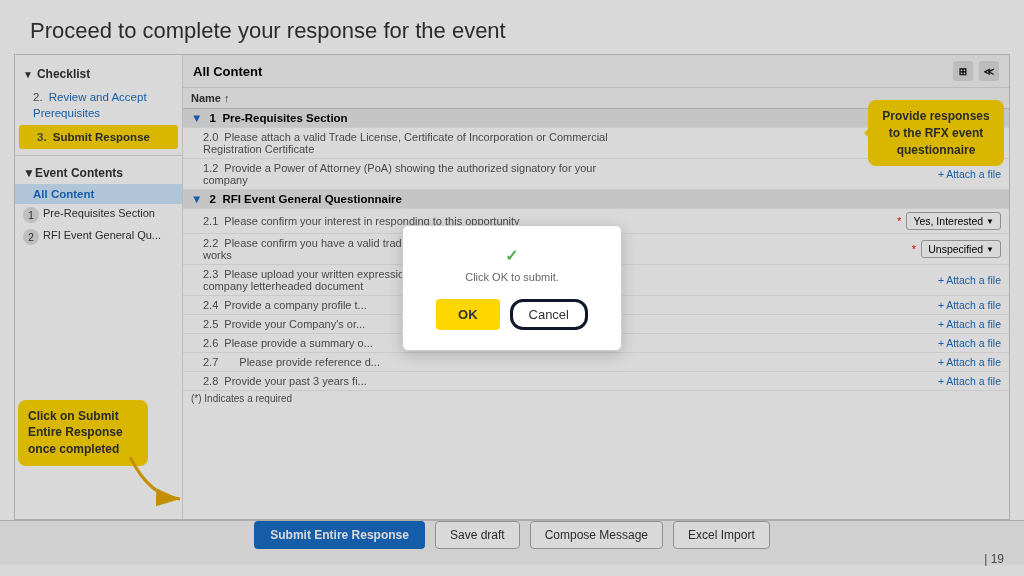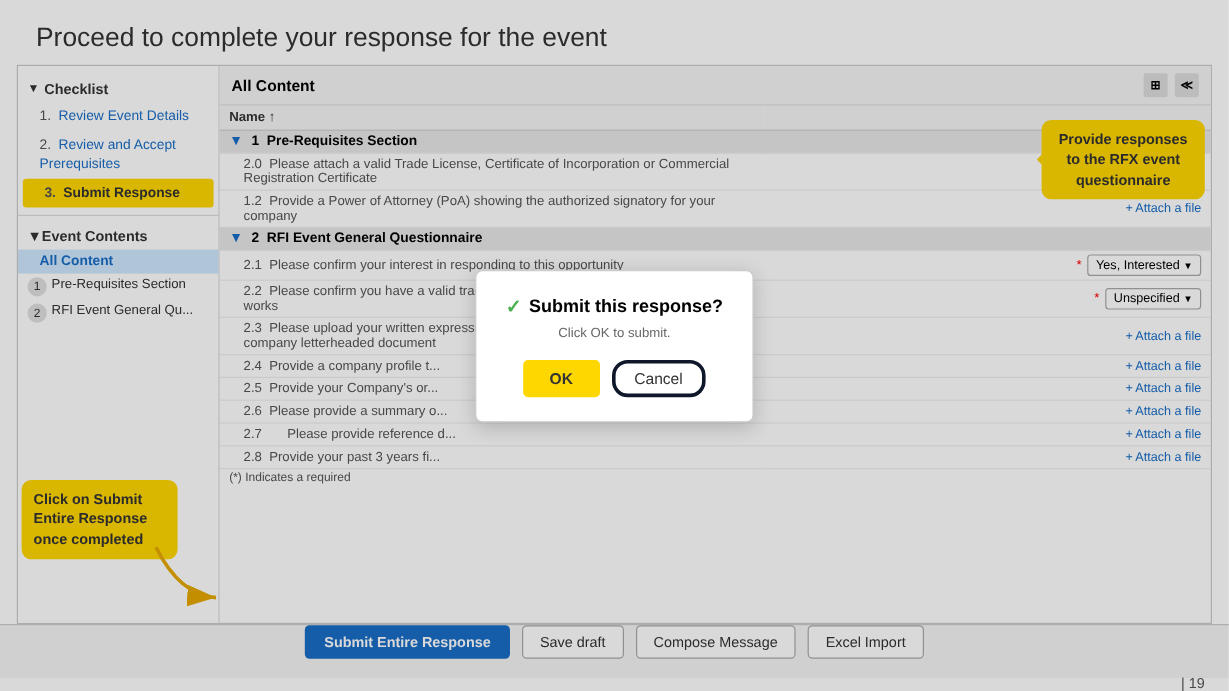--- a/index.html
+++ b/index.html
@@ -319,21 +319,21 @@
       height: 40px;
     }
     .footer-text {
       font-size: 10px;
       color: #555;
       line-height: 1.4;
     }
 
     .page-num {
       position: absolute;
-      bottom: 0;
+      bottom: 10px;
       right: 20px;
       font-size: 12px;
       color: #555;
     }
 
     
     .left-callout {
       position: absolute;
       left: 18px;
       bottom: 110px;
@@ -409,23 +409,20 @@
 <div class="page-container">
 
   <div class="page-title">Proceed to complete your response for the event</div>
 
   <div class="main-content">
 
     <div class="sidebar">
       <div class="checklist-header">
         <span class="arrow">▼</span>
         <span>Checklist</span>
-      </div>
-      <div class="checklist-item">
-        <span class="num">1.</span> <span>Review Event Details</span>
       </div>
       <div class="checklist-item">
         <span class="num">2.</span> <span>Review and Accept Prerequisites</span>
       </div>
       <div class="checklist-item active">
         <span class="num">3.</span> <span>Submit Response</span>
       </div>
 
       <div class="sidebar-divider"></div>
 
@@ -573,21 +570,20 @@
   </div>
 
   <div class="right-callout">
     <span>Provide responses to the RFX event questionnaire</span>
   </div>
 
   <div class="modal-overlay">
     <div class="modal-box">
       <div class="modal-title">
         <span class="modal-check">✓</span>
-        <span>Submit this response?</span>
       </div>
       <div class="modal-subtitle">Click OK to submit.</div>
       <div class="modal-buttons">
         <button class="btn-ok">OK</button>
         <button class="btn-cancel-modal">Cancel</button>
       </div>
     </div>
   </div>
 
 

